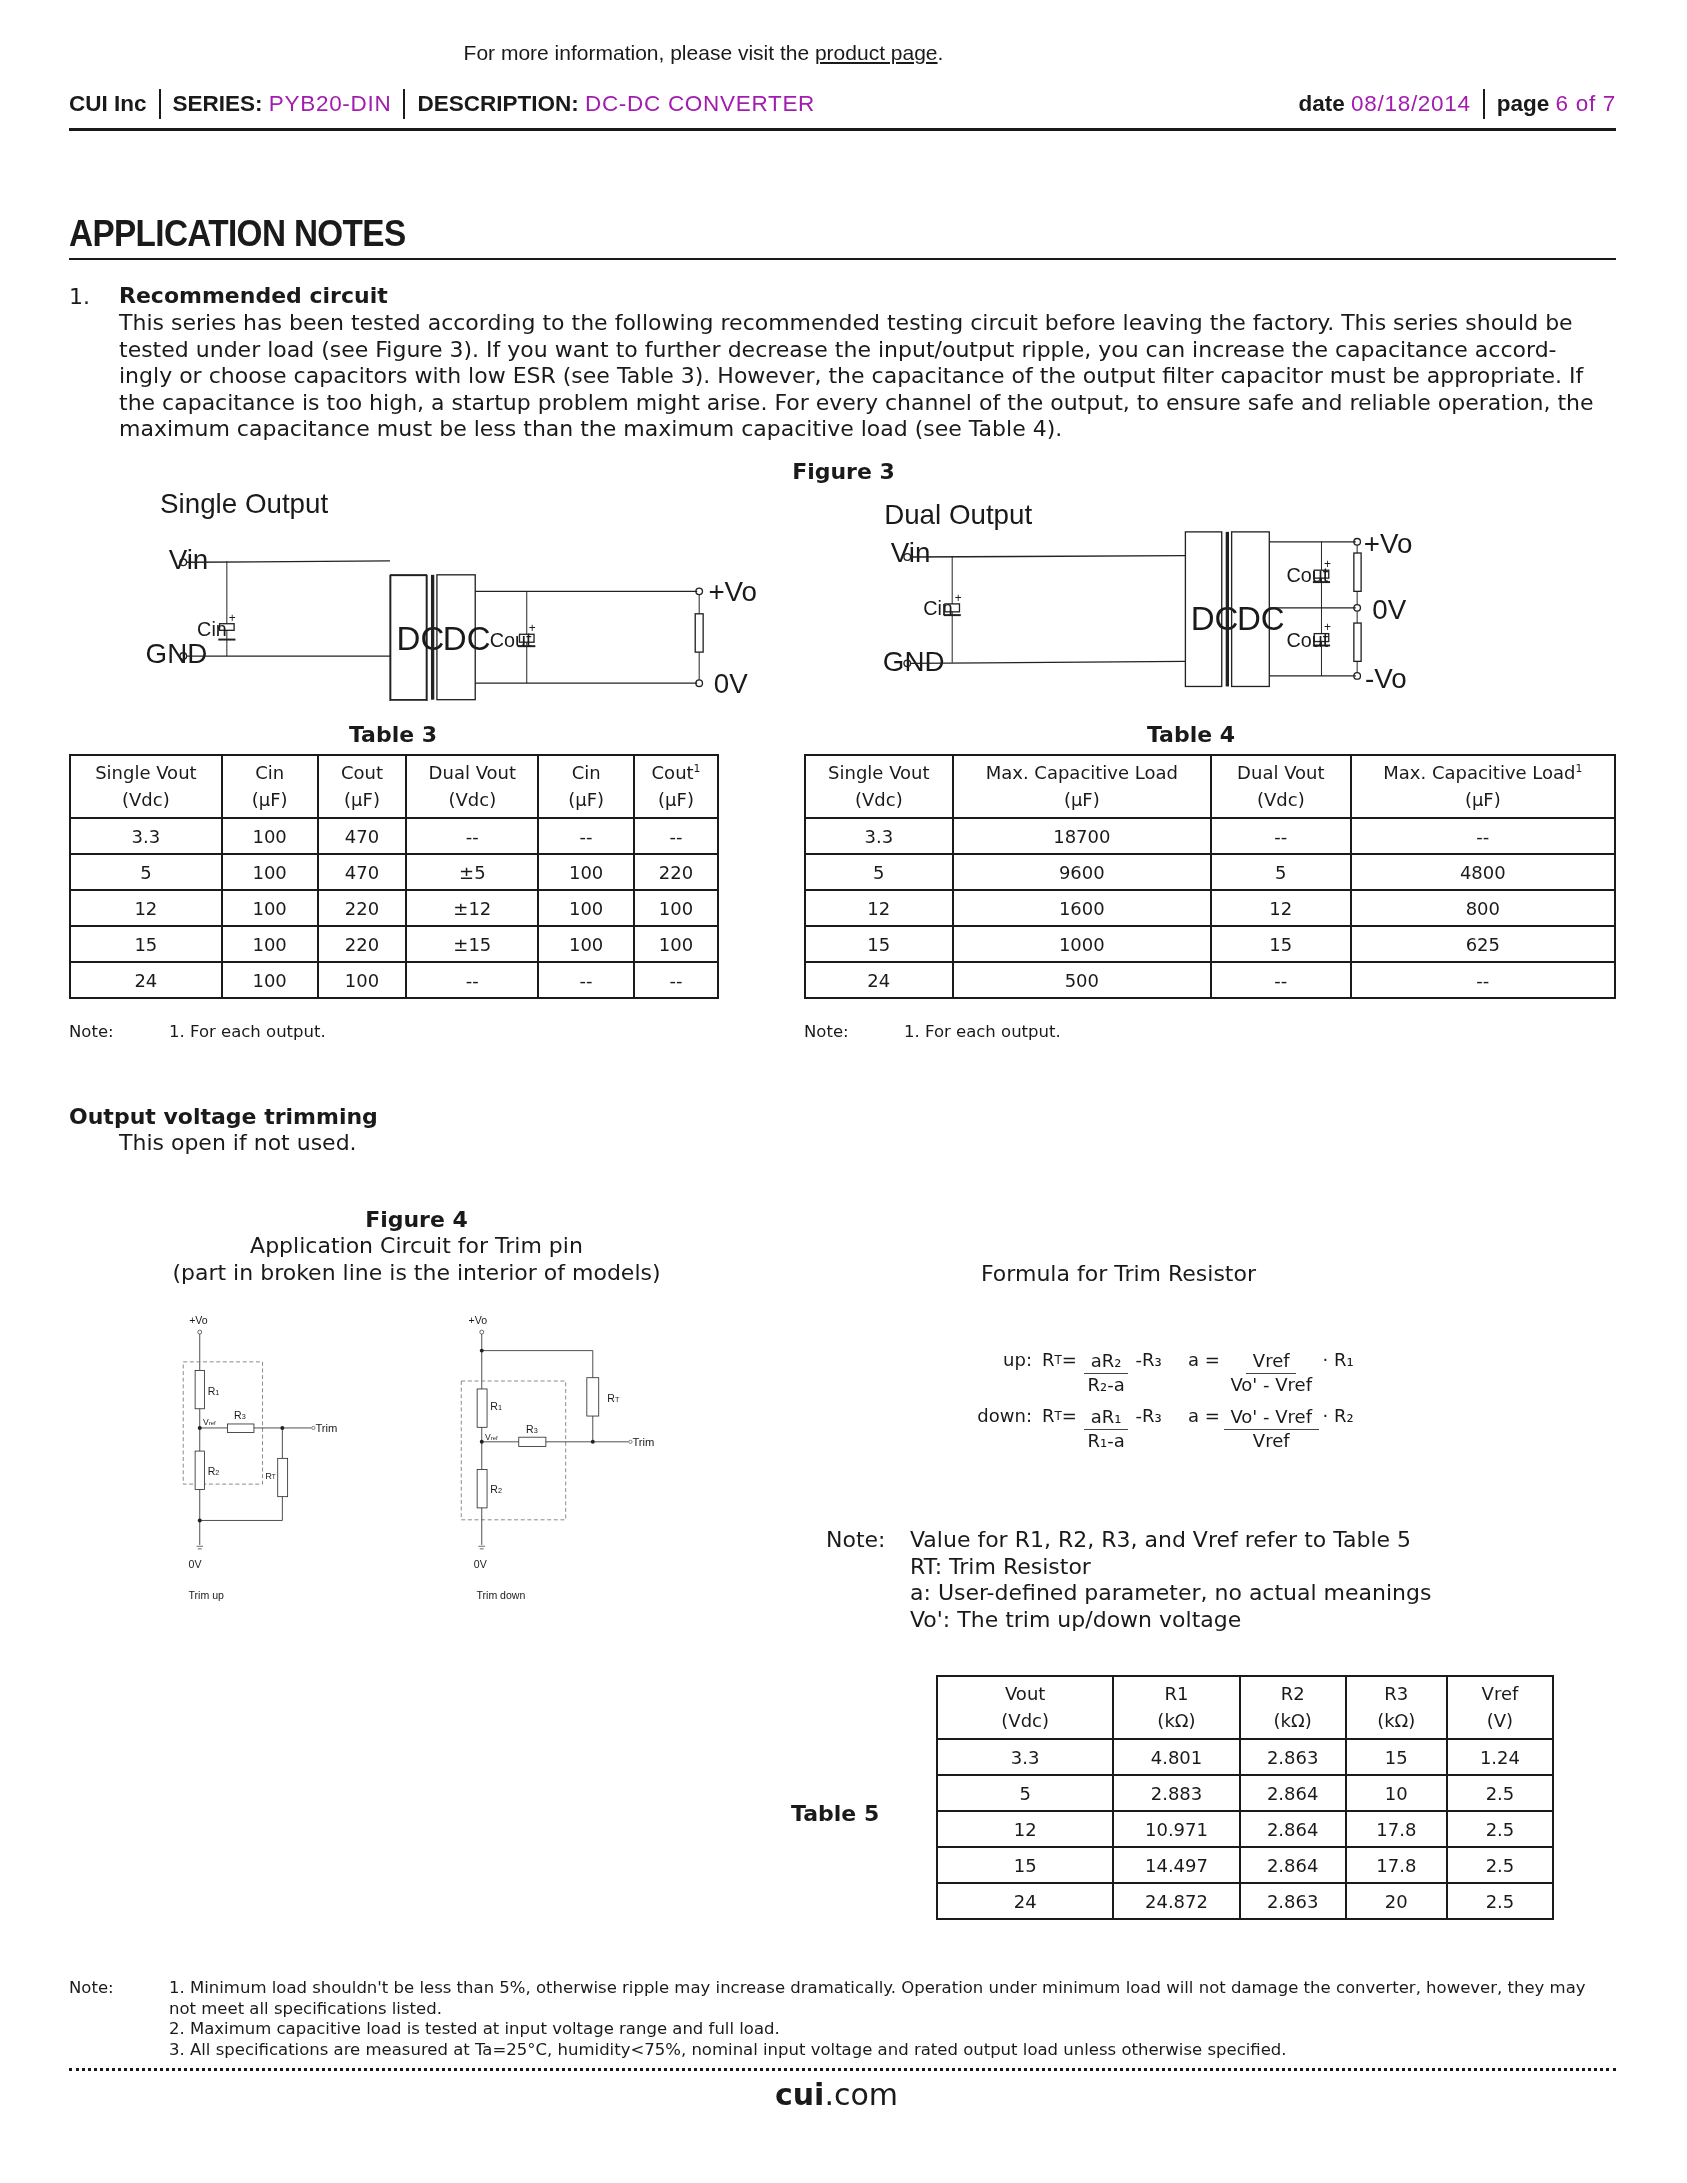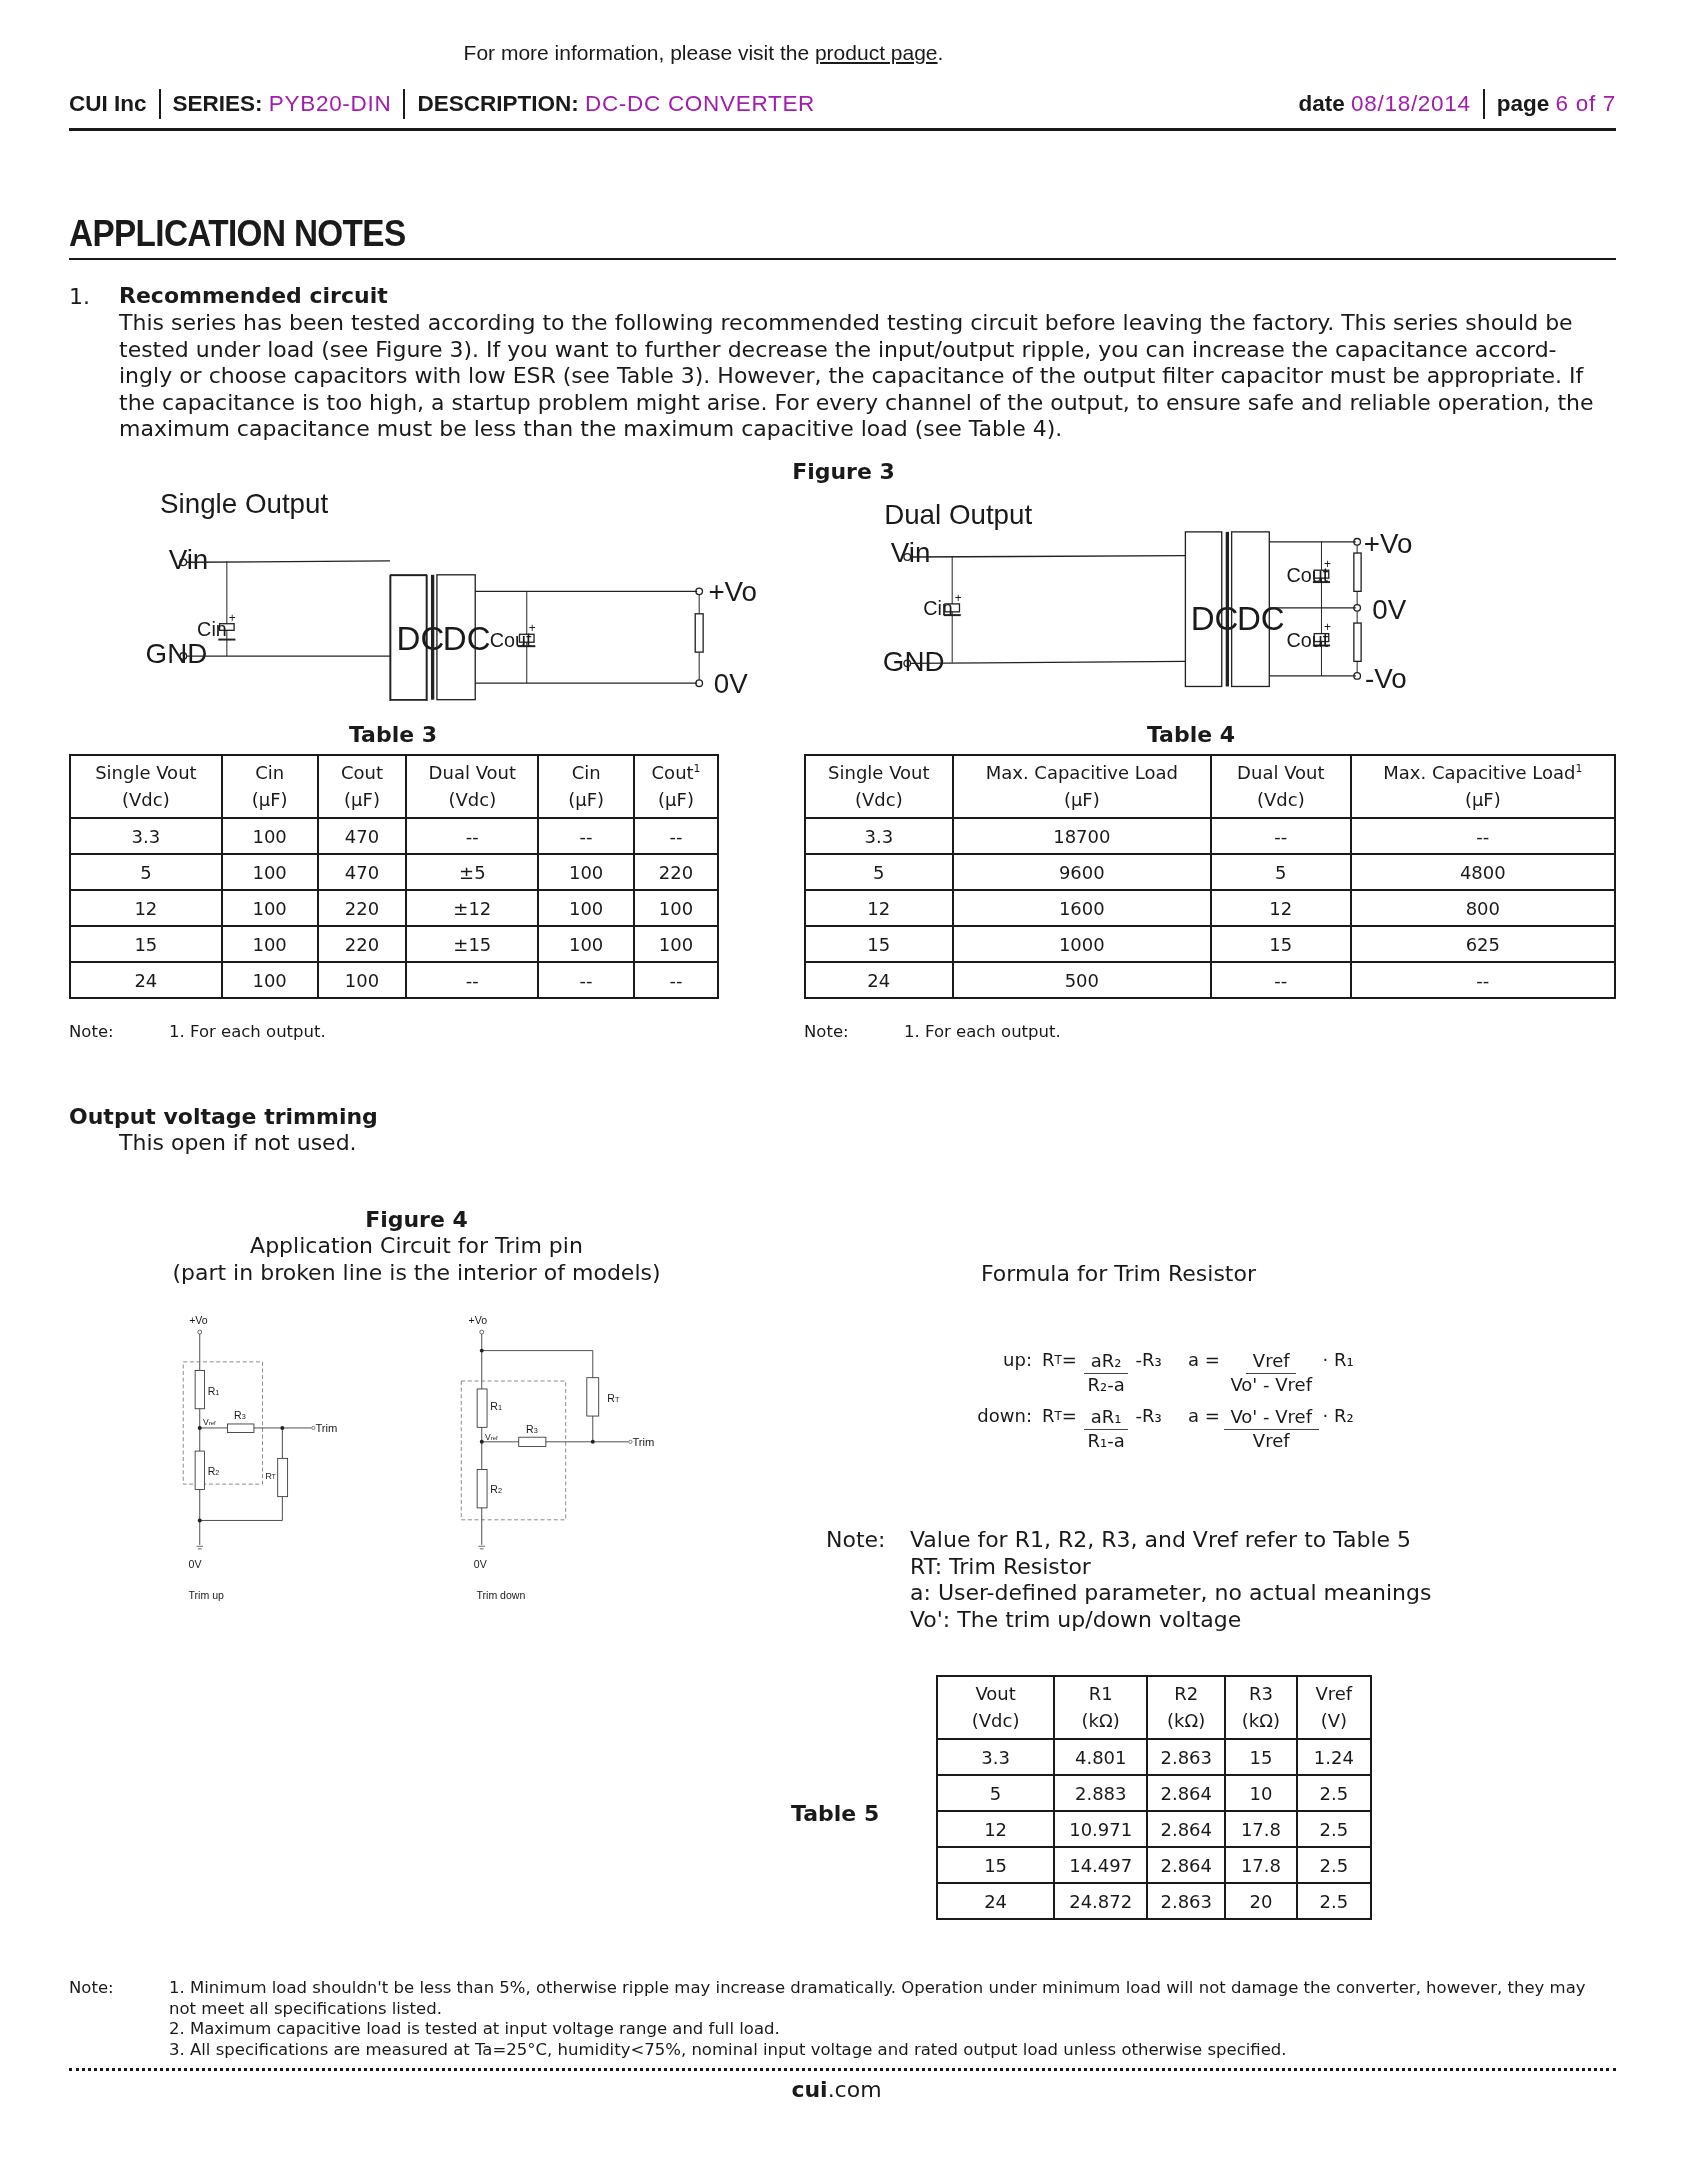--- a/index.html
+++ b/index.html
@@ -392,21 +392,21 @@
 
 <div class="abs body-text" style="left:826px;top:1527px;">Note:</div>
 <div class="abs body-text" style="left:910px;top:1527px;">
   <div>Value for R1, R2, R3, and Vref refer to Table 5</div>
   <div>RT: Trim Resistor</div>
   <div>a: User-defined parameter, no actual meanings</div>
   <div>Vo': The trim up/down voltage</div>
 </div>
 
 <div class="abs fig-title" style="left:791px;top:1801px;">Table 5</div>
-<table class="abs dt" style="left:936px;top:1675px;width:436px;padding-left:20px;">
+<table class="abs dt" style="left:936px;top:1675px;width:618px;padding-left:20px;">
   <colgroup>
       <col style="width:148px">
       <col style="width:106px">
       <col style="width:89px">
       <col style="width:85px">
       <col style="width:89px">
     </colgroup>
   <tbody>
       <tr class="hdrrow">
     <td><span>Vout</span><br><span>(Vdc)</span></td>
@@ -456,16 +456,16 @@
 </table>
 
 <div class="abs note-small" style="left:69px;top:1978px;">Note:</div>
 <div class="abs note-small" style="left:169px;top:1978px;line-height:20.5px;width:1449px;">
   <div>1. Minimum load shouldn't be less than 5%, otherwise ripple may increase dramatically. Operation under minimum load will not damage the converter, however, they may</div>
   <div>not meet all specifications listed.</div>
   <div>2. Maximum capacitive load is tested at input voltage range and full load.</div>
   <div>3. All specifications are measured at Ta=25°C, humidity&lt;75%, nominal input voltage and rated output load unless otherwise specified.</div>
 </div>
 <div class="abs dotted"></div>
-<div class="abs center" style="left:0;width:1673px;top:2077px;font-size:22px;">
+<div class="abs center" style="left:0;width:1673px;top:2077px;font-size:30px;">
   <b>cui</b><span>.com</span>
 </div>
 
 
 </body></html>

